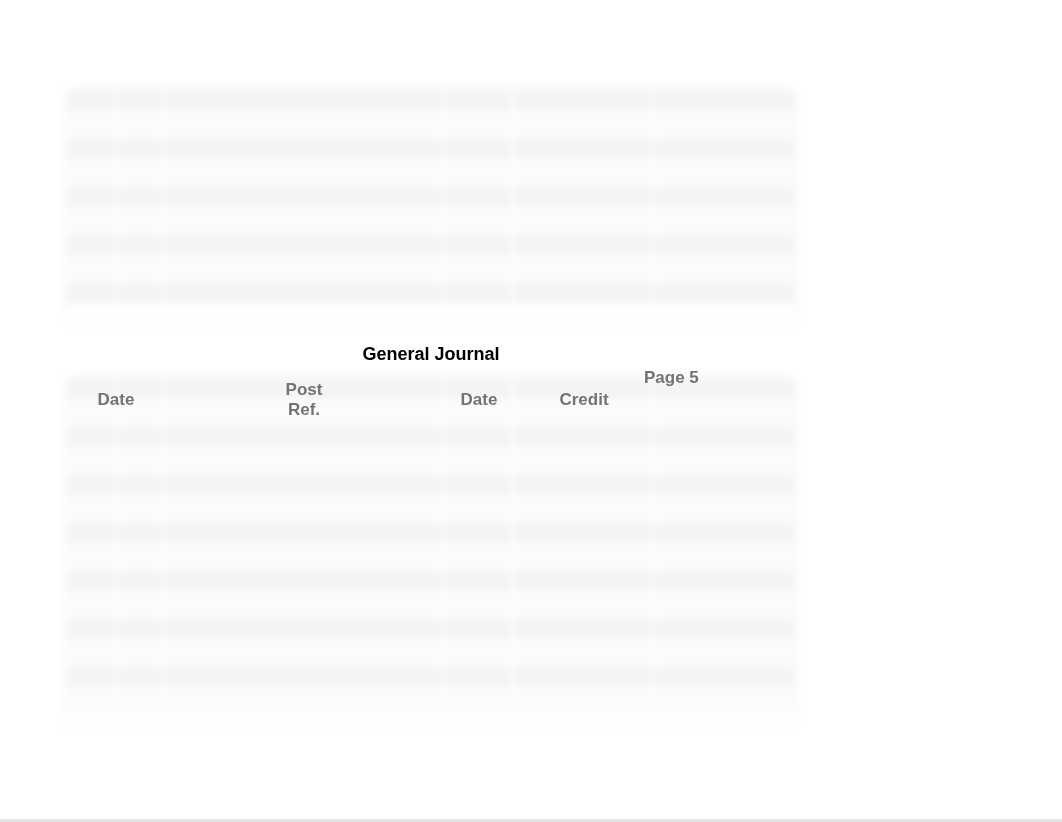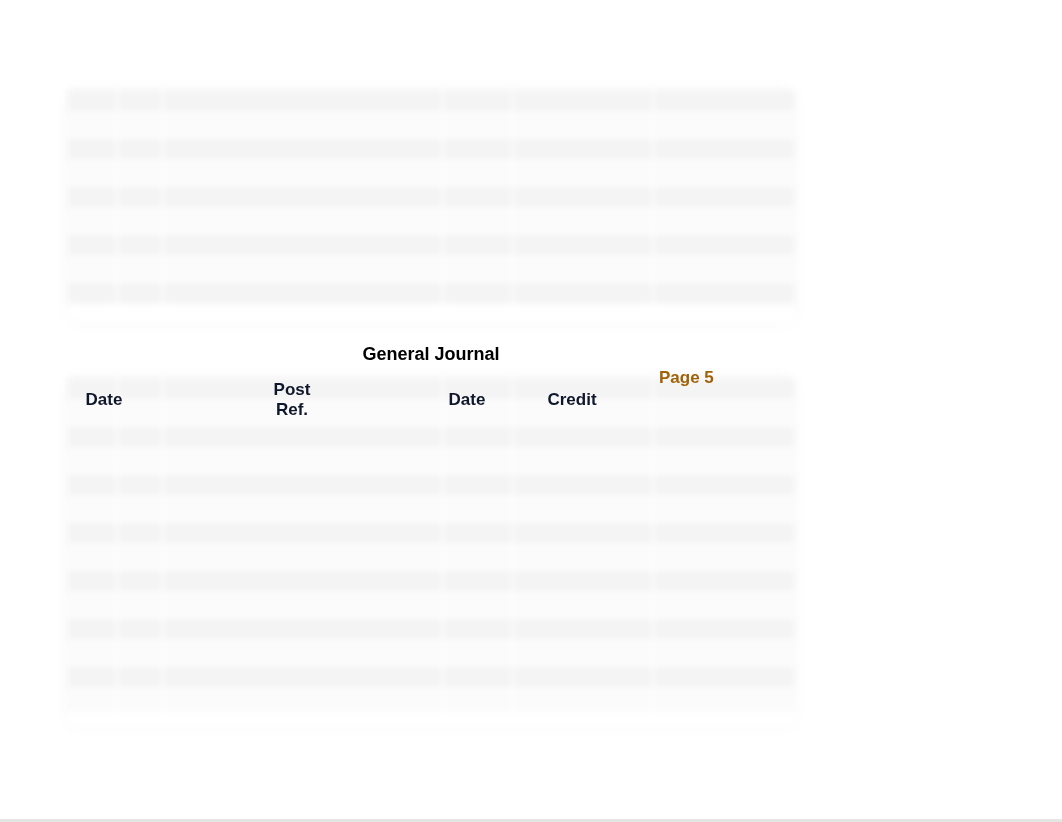--- a/index.html
+++ b/index.html
@@ -83,37 +83,36 @@
     color: #000;
     filter: none;
   }
 
   .page-label {
     position: absolute;
     top: 368px;
     left: 644px;
     font-size: 17px;
     font-weight: 700;
-    color: #a16207;
+    color: #737373;
     filter: none;
     z-index: 5;
-    margin-left: 15px;
   }
 
   
   .col-headers {
     position: absolute;
     top: 374px;
-    left: 56px;
+    left: 68px;
     width: 726px;
     display: grid;
     grid-template-columns: 96px 280px 70px 140px 140px;
     font-size: 17px;
     font-weight: 700;
-    color: #0f172a;
+    color: #737373;
     z-index: 6;
     pointer-events: none;
   }
   .col-headers > div {
     text-align: center;
     line-height: 1.15;
     padding-top: 16px;
   }
   .col-headers .postref {
     padding-top: 6px;

